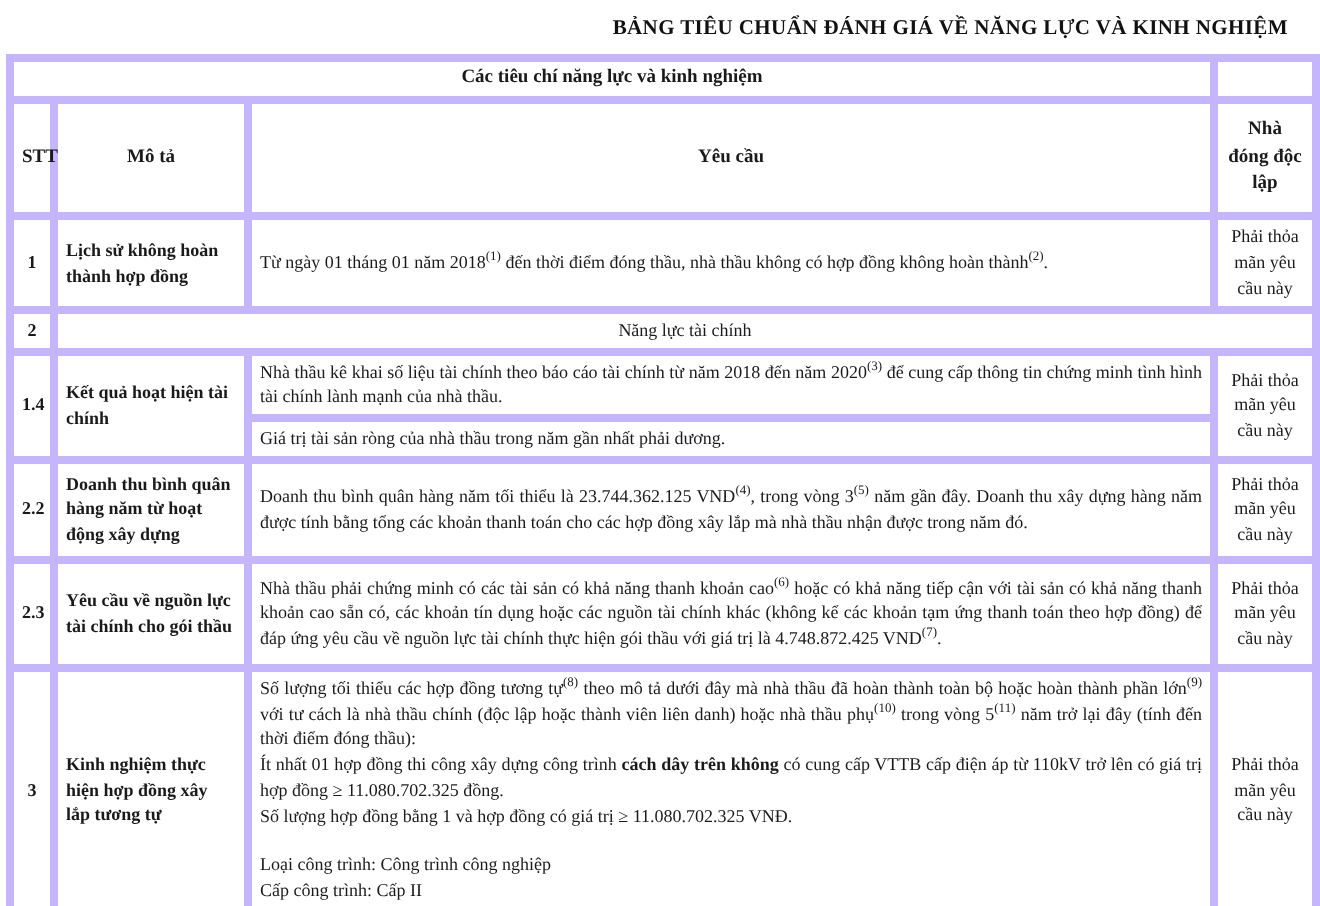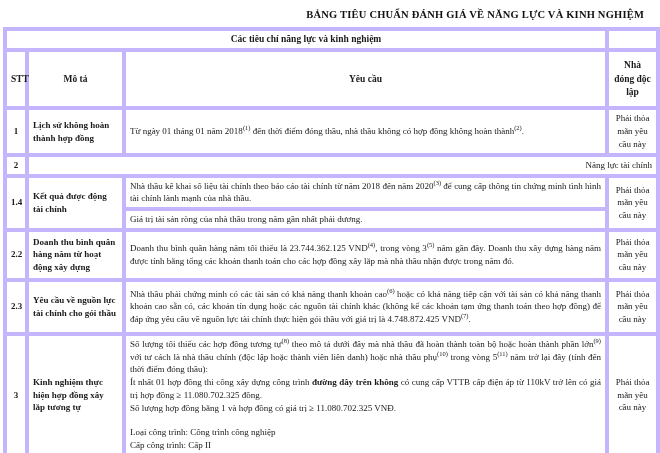--- a/index.html
+++ b/index.html
@@ -40,21 +40,21 @@
   col.c-nt   { width: 51px; }
 
   tr.r-group td { height: 19px; text-align: center; font-weight: bold; font-size: 9.5px; }
   tr.r-cols th  { height: 58px; text-align: center; font-weight: bold; font-size: 9.5px; }
 
   td.stt  { text-align: center; font-weight: bold; }
   td.mota { text-align: left; font-weight: bold; }
   td.nhathau { text-align: center; margin-top: 31px; }
   td.yeucau p { text-align: justify; margin: 0; }
   td.yeucau p:empty { height: 12px; }
-  td.section { text-align: right; }
+  td.section { text-align: center; }
 
   tr.r1  td { height: 40px; }
   tr.r2  td { height: 17px; }
   tr.r21a td { height: 33px; }
   tr.r21b td { height: 16px; font-family: Liberation Serif, serif; }
   tr.r22 td { height: 50px; }
   tr.r23 td { height: 54px; }
   tr.r3  td { height: 116px; }
   tr.r3 td.yeucau { vertical-align: middle; }
 
@@ -98,21 +98,21 @@
       <td class="nhathau">Phải thỏa mãn yêu cầu này</td>
     </tr>
 
     <tr class="r2">
       <td class="stt">2</td>
       <td colspan="3" class="section">Năng lực tài chính</td>
     </tr>
 
     <tr class="r21a">
       <td class="stt" rowspan="2">1.4</td>
-      <td class="mota" rowspan="2">Kết quả được động tài chính</td>
+      <td class="mota" rowspan="2">Kết quả hoạt hiện tài chính</td>
       <td class="yeucau">
         <p><span>Nhà thầu kê khai số liệu tài chính theo báo cáo tài chính từ năm 2018 đến năm 2020</span><sup>(3)</sup><span> để cung cấp thông tin chứng minh tình hình tài chính lành mạnh của nhà thầu.</span></p>
       </td>
       <td class="nhathau" rowspan="2">Phải thỏa mãn yêu cầu này</td>
     </tr>
     <tr class="r21b">
       <td class="yeucau">
         <p><span>Giá trị tài sản ròng của nhà thầu trong năm gần nhất phải dương.</span></p>
       </td>
     </tr>
@@ -133,21 +133,21 @@
         <p><span>Nhà thầu phải chứng minh có các tài sản có khả năng thanh khoản cao</span><sup>(6)</sup><span> hoặc có khả năng tiếp cận với tài sản có khả năng thanh khoản cao sẵn có, các khoản tín dụng hoặc các nguồn tài chính khác (không kể các khoản tạm ứng thanh toán theo hợp đồng) để đáp ứng yêu cầu về nguồn lực tài chính thực hiện gói thầu với giá trị là 4.748.872.425 VND</span><sup>(7)</sup><span>.</span></p>
       </td>
       <td class="nhathau">Phải thỏa mãn yêu cầu này</td>
     </tr>
 
     <tr class="r3">
       <td class="stt">3</td>
       <td class="mota">Kinh nghiệm thực hiện hợp đồng xây lắp tương tự</td>
       <td class="yeucau">
         <p><span>Số lượng tối thiểu các hợp đồng tương tự</span><sup>(8)</sup><span> theo mô tả dưới đây mà nhà thầu đã hoàn thành toàn bộ hoặc hoàn thành phần lớn</span><sup>(9)</sup><span> với tư cách là nhà thầu chính (độc lập hoặc thành viên liên danh) hoặc nhà thầu phụ</span><sup>(10)</sup><span> trong vòng 5</span><sup>(11)</sup><span> năm trở lại đây (tính đến thời điểm đóng thầu):</span></p>
-        <p><span>Ít nhất 01 hợp đồng thi công xây dựng công trình </span><span class="b">đường dây trên không</span><span> có cung cấp VTTB cấp điện áp từ 110kV trở lên có giá trị hợp đồng ≥ 11.080.702.325 đồng.</span></p>
+        <p><span>Ít nhất 01 hợp đồng thi công xây dựng công trình </span><span class="b">cách dây trên không</span><span> có cung cấp VTTB cấp điện áp từ 110kV trở lên có giá trị hợp đồng ≥ 11.080.702.325 đồng.</span></p>
         <p><span>Số lượng hợp đồng bằng 1 và hợp đồng có giá trị ≥ 11.080.702.325 VNĐ.</span></p>
         <p></p>
         <p><span>Loại công trình: Công trình công nghiệp</span></p>
         <p><span>Cấp công trình: Cấp II</span></p>
       </td>
       <td class="nhathau">Phải thỏa mãn yêu cầu này</td>
     </tr>
   </tbody>
     </table>
 

